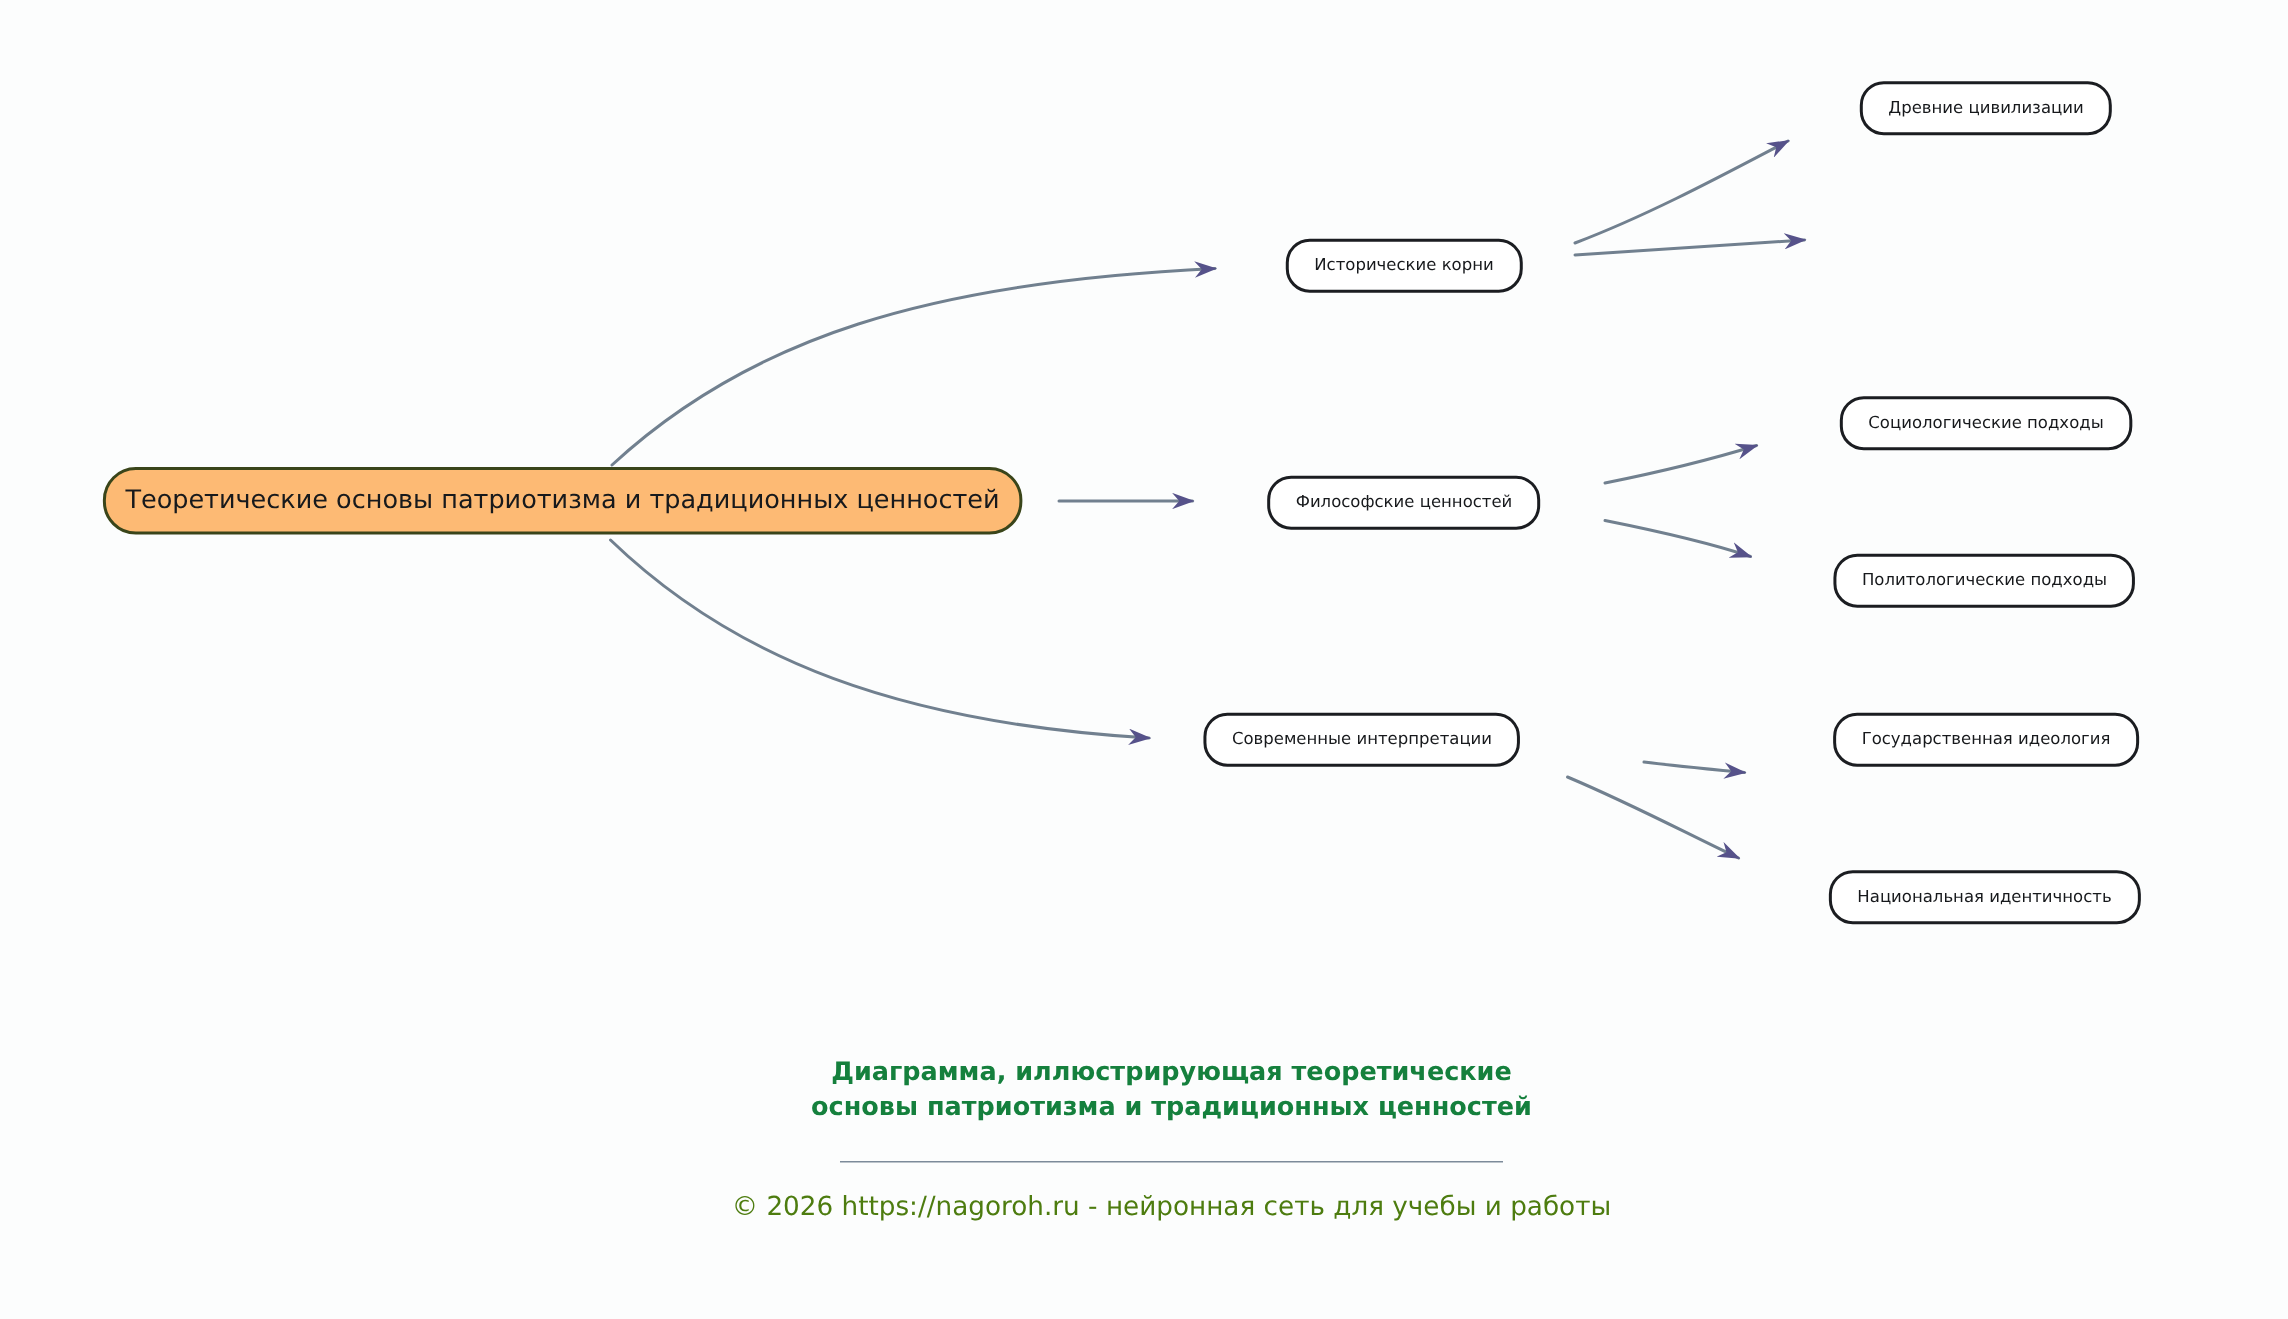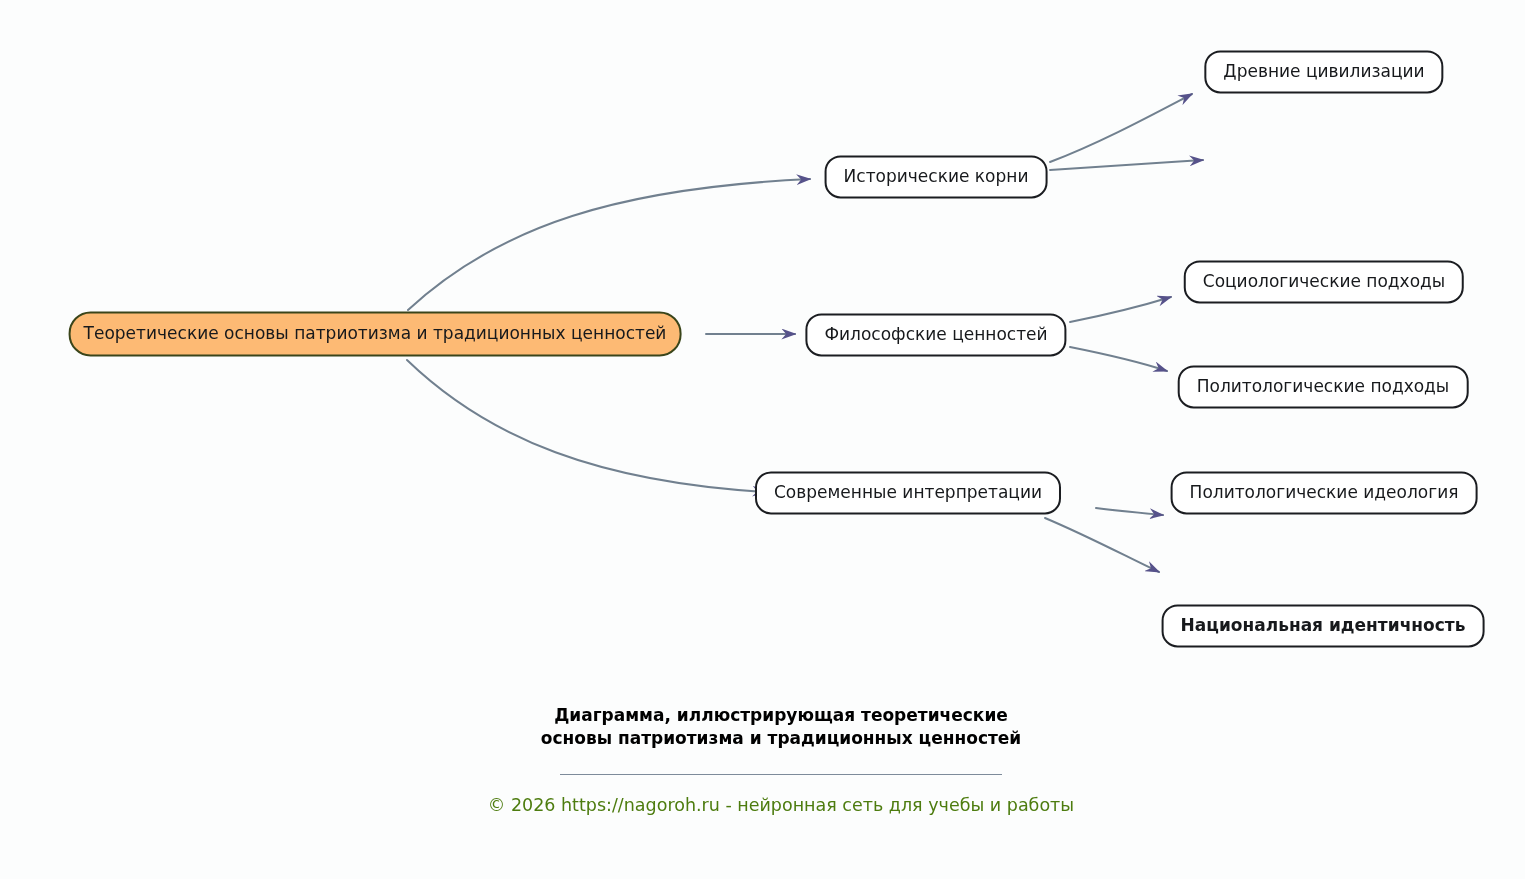--- a/index.html
+++ b/index.html
@@ -18,21 +18,21 @@
     width: 1525px; height: 879px;
     pointer-events: none;
   }
   .node {
     position: absolute;
     transform: translate(-50%, -50%);
     background: #ffffff;
     border: 2px solid #1b1d21;
     border-radius: 16px;
     padding: 9px 17px;
-    font-size: 17px;
+    font-size: 11px;
     color: #17191c;
     white-space: nowrap;
     line-height: 1.25;
     text-align: center;
   }
   .node.root {
     background: #fdba74;
     border: 2px solid #3a451a;
     border-radius: 22px;
     padding: 10px 13px;
@@ -42,21 +42,21 @@
     position: absolute;
     left: 781px; top: 704px;
     transform: translateX(-50%);
     text-align: center;
     width: 700px;
   }
   .footer .caption {
     font-weight: bold;
     font-size: 17px;
     line-height: 1.35;
-    color: #000000;
+    color: #15803d;
   }
   .footer .divider {
     width: 442px;
     height: 0;
     border-top: 1.5px solid #7d8b9a;
     margin: 24px auto 0 auto;
   }
   .footer .copyright {
     margin-top: 20px;
     font-size: 17.5px;
@@ -95,23 +95,23 @@
 
 
   <div class="node" style="left:936px; top:335px;">Философские ценностей</div>
 
   <div class="node" style="left:1324px; top:282px;">Социологические подходы</div>
 
   <div class="node" style="left:1323px; top:387px;">Политологические подходы</div>
 
   <div class="node" style="left:908px; top:493px;">Современные интерпретации</div>
 
-  <div class="node" style="left:1324px; top:493px;">Политологические идеология</div>
+  <div class="node" style="left:1324px; top:493px;">Государственная идеология</div>
 
-  <div class="node" style="left:1323px; top:626px;font-weight:bold;">Национальная идентичность</div>
+  <div class="node" style="left:1323px; top:598px;">Национальная идентичность</div>
 
   <div class="footer">
     <div class="caption">
       <div>Диаграмма, иллюстрирующая теоретические</div>
       <div>основы патриотизма и традиционных ценностей</div>
     </div>
     <div class="divider"></div>
     <div class="copyright">© 2026 https://nagoroh.ru - нейронная сеть для учебы и работы</div>
   </div>
 

